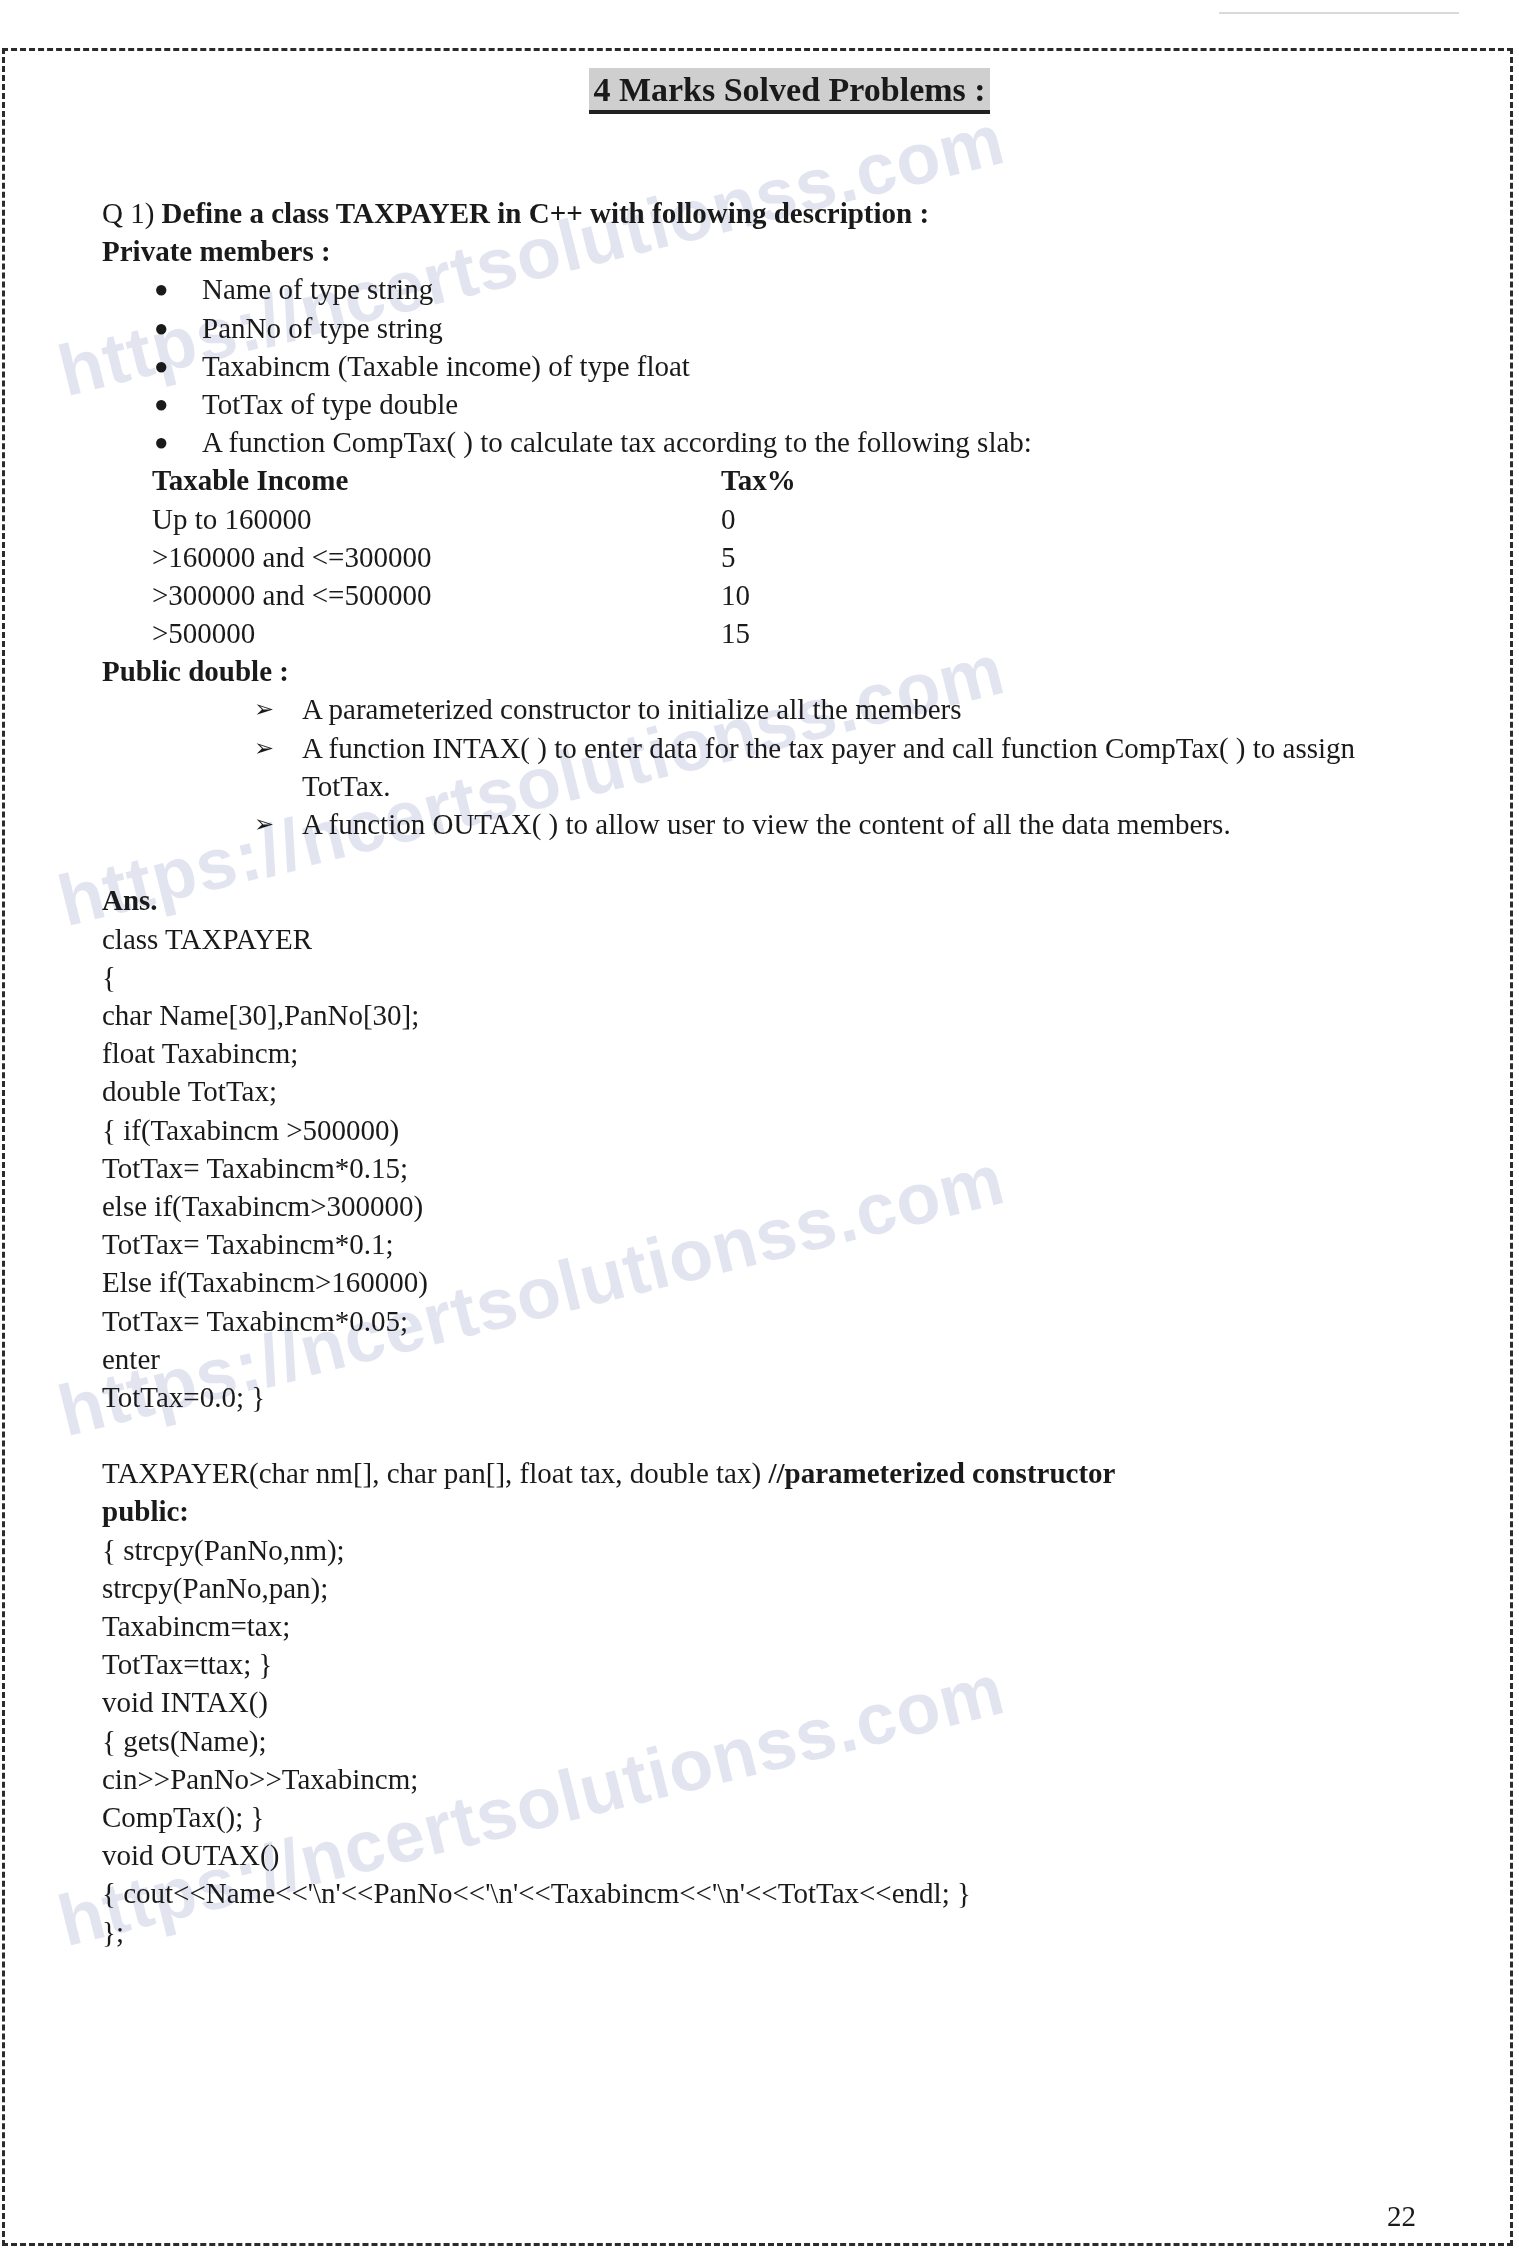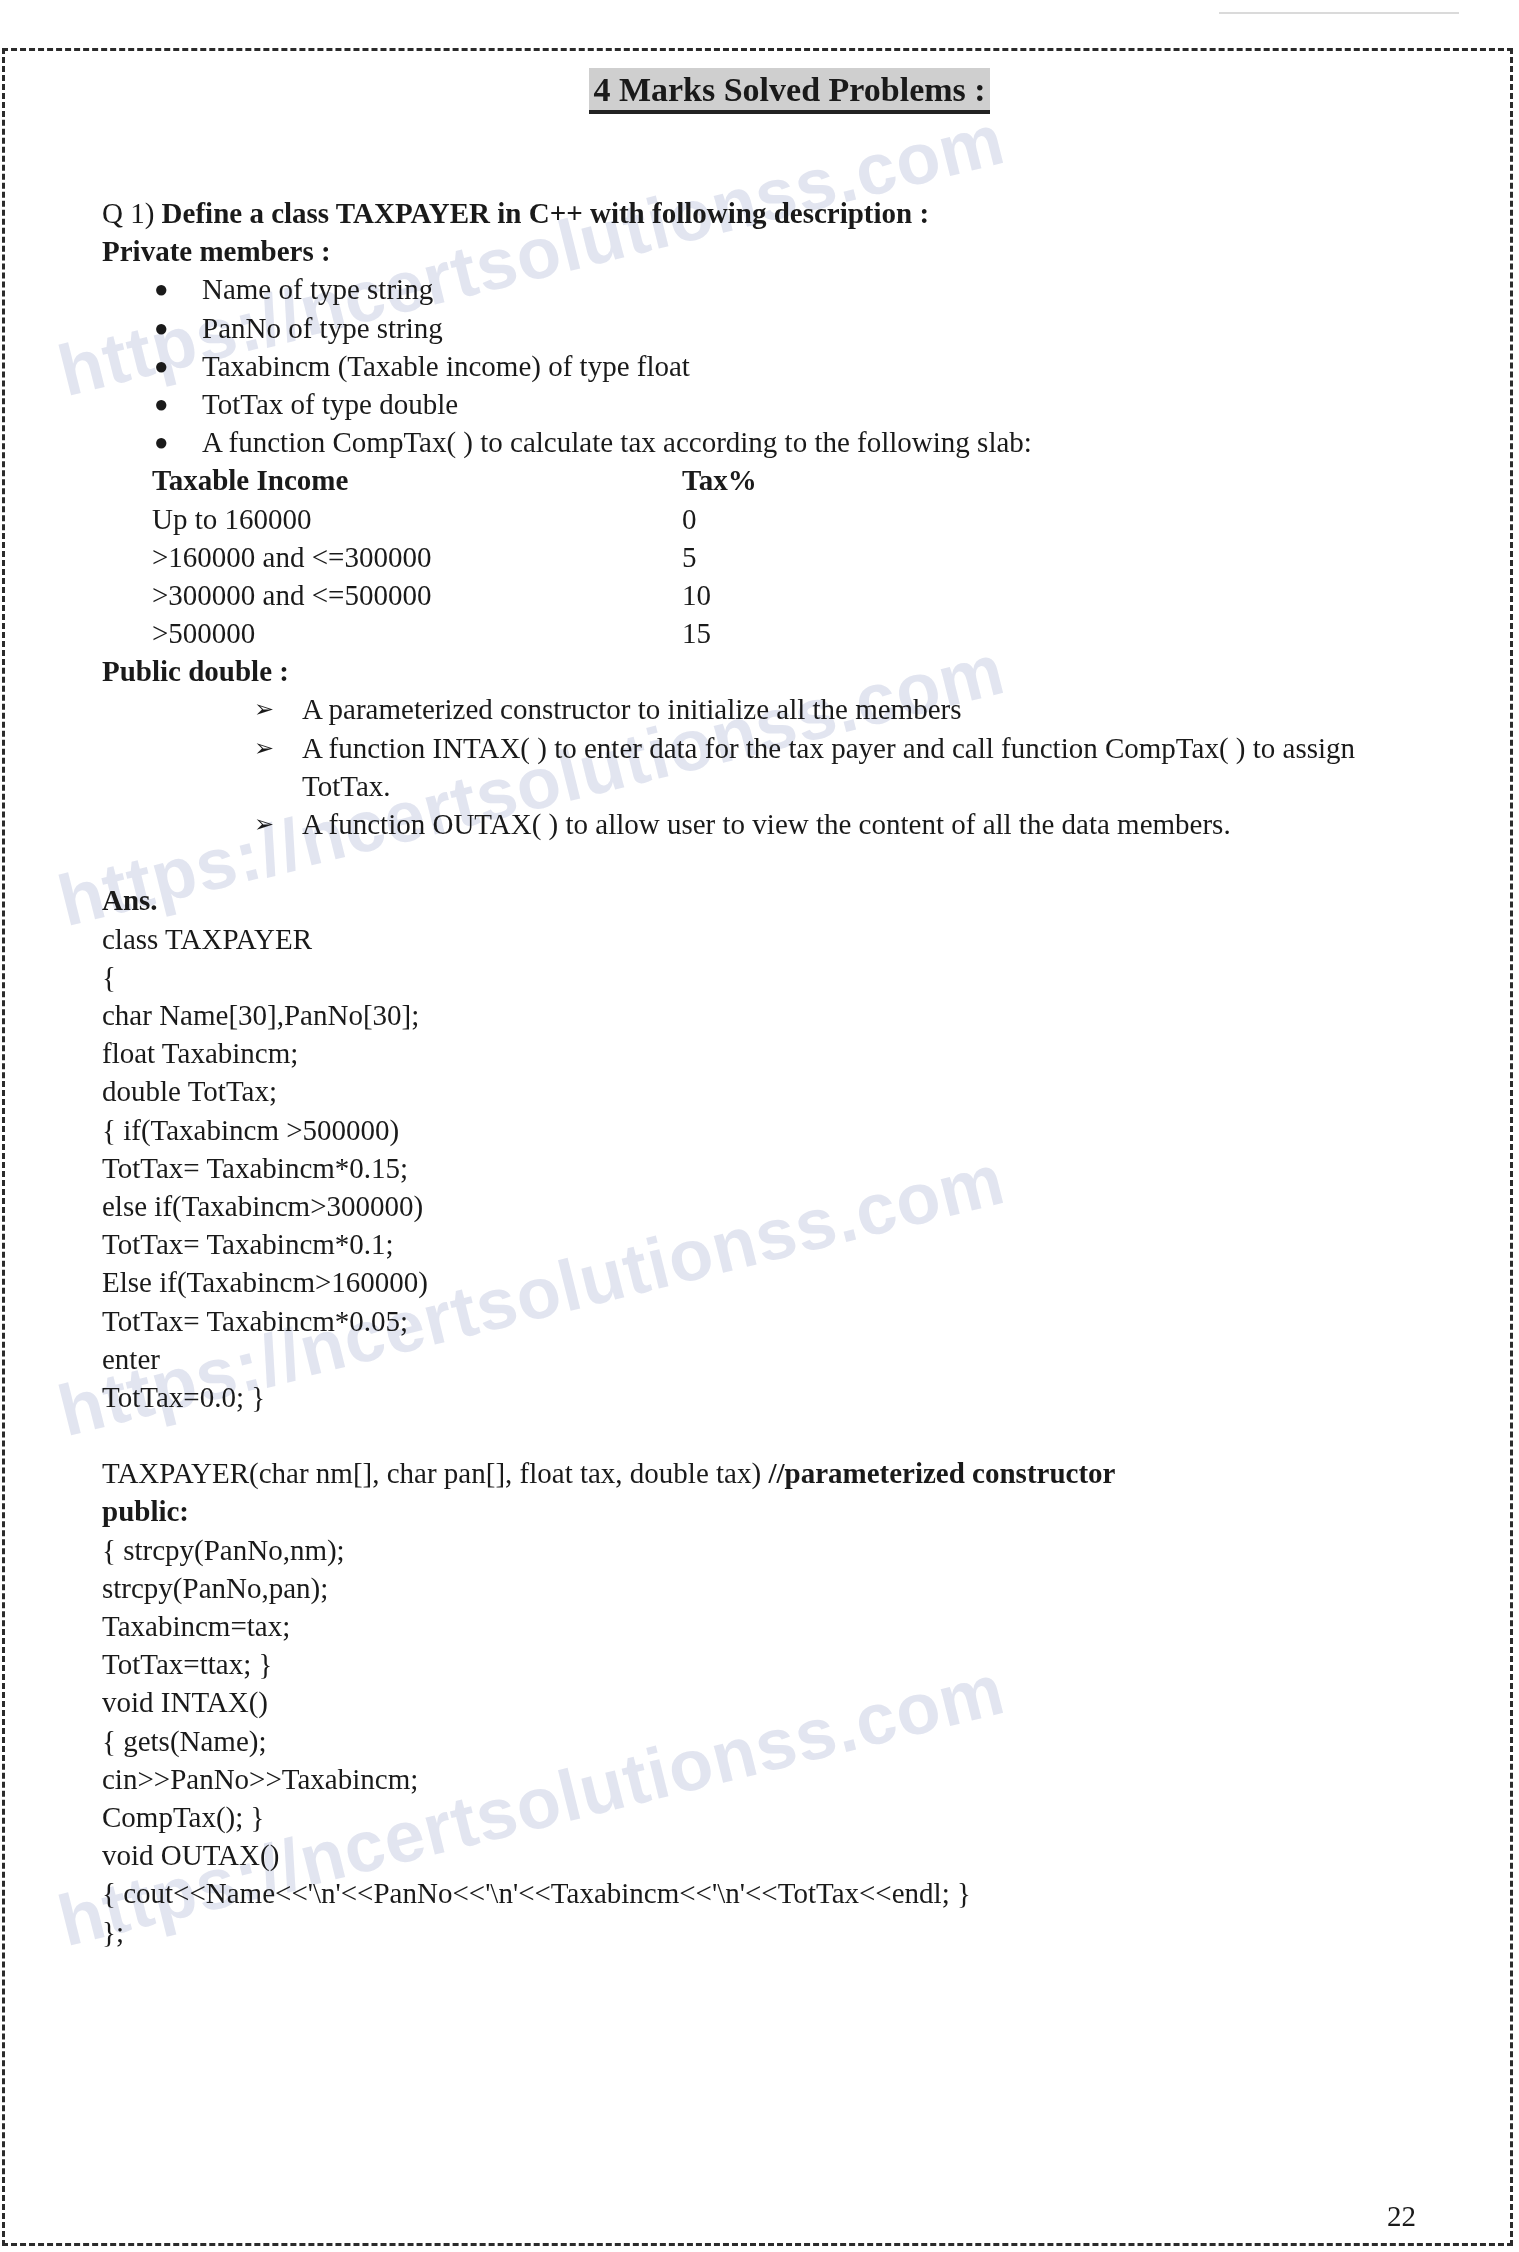--- a/index.html
+++ b/index.html
@@ -14,21 +14,21 @@
   .title-wrap { position:absolute; top:68px; left:0; width:100%; text-align:center;padding-left:30px; }
   .title { display:inline-block; background:#cfcfcf; font-weight:bold; font-size:34px;
            padding:2px 4px 0 4px; border-bottom:4px solid #222; line-height:40px; }
   .content { position:absolute; left:102px; top:158px; width:1340px; font-size:29px; line-height:38.2px;margin-top:36px; }
   .line { white-space:pre; height:38.2px; }
   .b { font-weight:bold; }
   ul.priv { list-style:none; margin:0; padding:0; }
   ul.priv li { position:relative; padding-left:100px; height:38.2px; white-space:nowrap; }
   ul.priv li .bullet { position:absolute; left:52px; top:0; font-size:24px; }
   .slab { padding-left:50px; }
-  .slab .row { display:flex; height:38.2px; }
+  .slab .row { display:flex; height:38.2px;gap:39px; }
   .slab .c1 { width:530px; }
   .slab .c2 { width:60px; text-align:left; }
   .slab .hdr { font-weight:bold; }
   ul.pub { list-style:none; margin:0; padding:0; }
   ul.pub li { position:relative; padding-left:200px; line-height:38.2px; }
   ul.pub li .arrow { position:absolute; left:152px; top:0; font-size:24px; }
   .gap { height:38.2px; }
   .page-number { position:absolute; right:103px; top:2200px; font-size:29px; }
   .header-faint { position:absolute; right:60px; top:0px; width:240px; height:12px;
                   border-bottom:2px solid rgba(150,150,150,0.35); }

